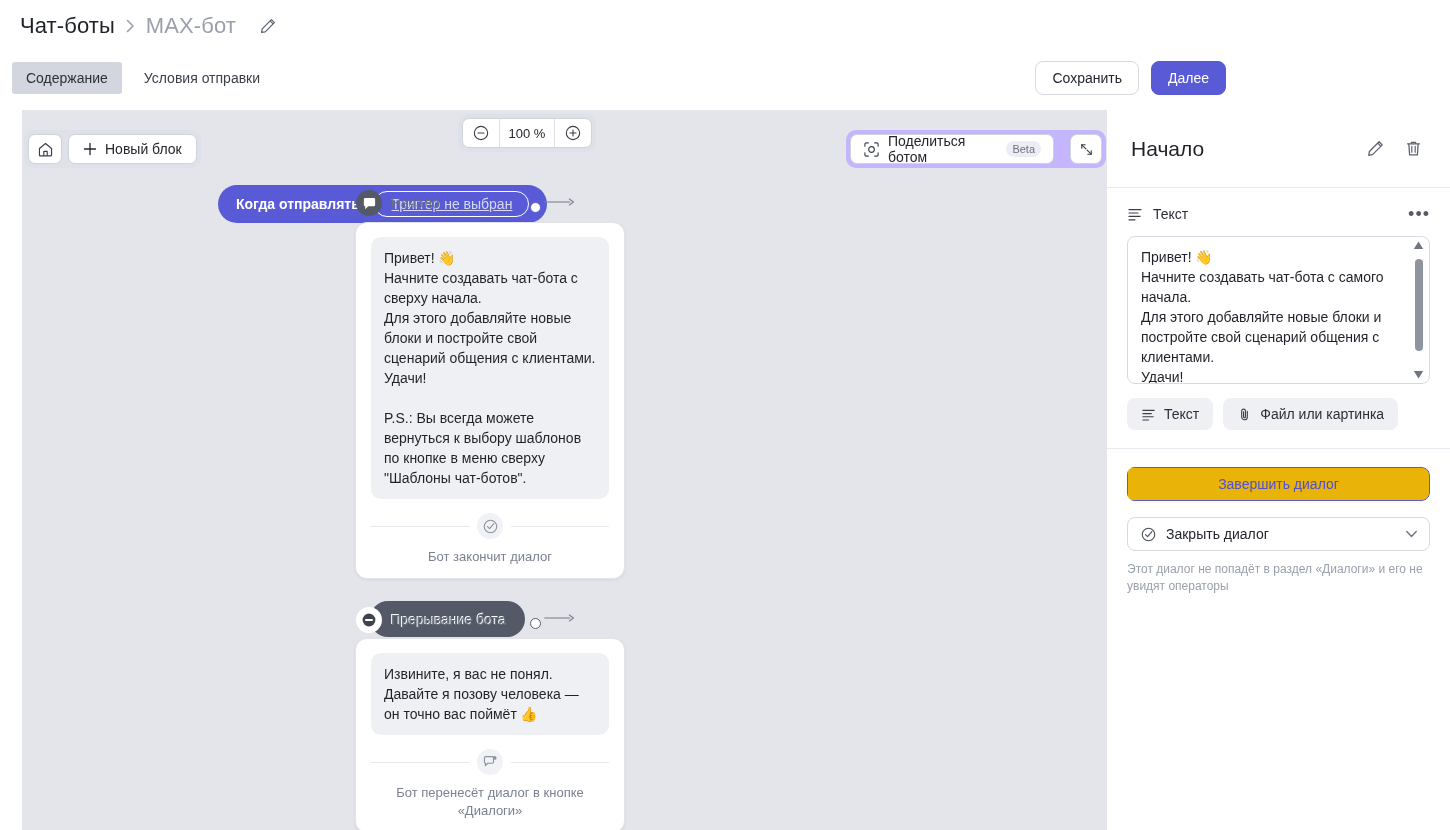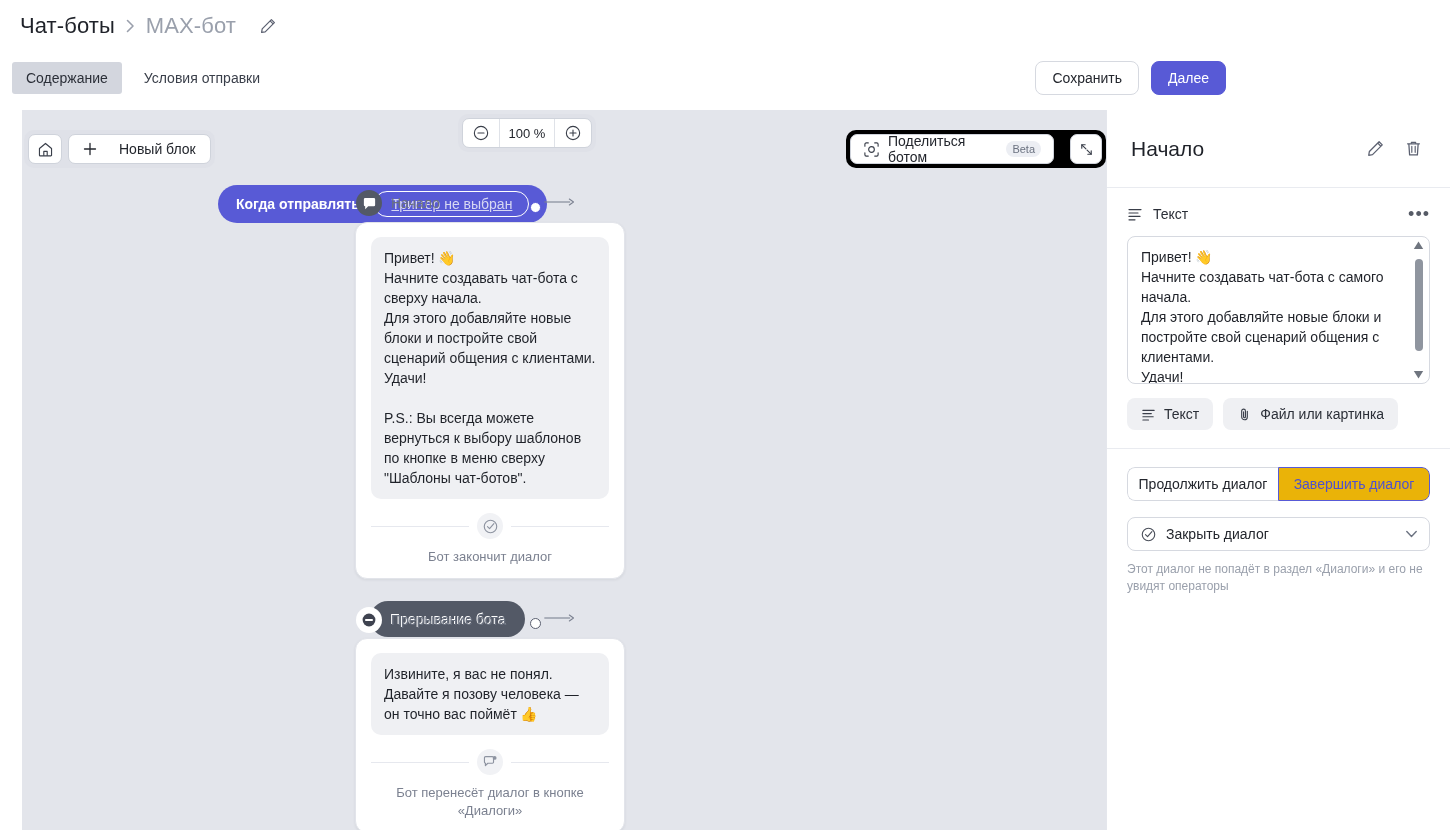--- a/index.html
+++ b/index.html
@@ -69,40 +69,40 @@
     position:absolute; left:2px; top:20px;
     display:flex; align-items:center; gap:0;
     background:#dfe1e8; border-radius:10px; padding:4px;
   }
   .tb-btn {
     background:#ffffff; border:1px solid #cfd3db; border-radius:7px;
     height:30px; display:flex; align-items:center; justify-content:center;
     cursor:pointer; font-size:14px; color:#23262d;
   }
   .tb-home { width:34px; }
-  .tb-newblock { padding:0 14px; margin-left:6px; gap:22px; }
+  .tb-newblock { padding:0 14px; margin-left:6px; gap:8px; }
 
   .zoom-group {
     position:absolute; left:436px; top:4px;
     background:#dfe1e8; border-radius:10px; padding:4px;
     display:flex; align-items:center;
   }
   .zoom-inner {
     display:flex; align-items:center;
     background:#ffffff; border:1px solid #cfd3db; border-radius:7px; height:30px;
     overflow:hidden;
   }
   .zoom-btn { width:36px; height:30px; display:flex; align-items:center; justify-content:center; cursor:pointer; }
   .zoom-val { width:56px; height:30px; display:flex; align-items:center; justify-content:center;
     font-size:13px; color:#23262d; border-left:1px solid #dfe2e8; border-right:1px solid #dfe2e8; }
 
   .share-group {
     position:absolute; left:824px; top:20px;
     display:flex; align-items:center; gap:8px;
-    background:#000000; border-radius:10px; padding:4px;
+    background:#c4b5fd; border-radius:10px; padding:4px;
   }
   .share-btn {
     background:#ffffff; border:1px solid #cfd3db; border-radius:7px; height:30px;
     display:flex; align-items:center; gap:8px; padding:0 12px; cursor:pointer;
     font-size:14px; color:#23262d;
   }
   .beta-badge {
     background:#eceef3; color:#6b7280; font-size:11px; border-radius:8px;
     padding:2px 6px; margin-left:2px;
   }
@@ -508,23 +508,20 @@
               <path d="M11 4.6 V10.6 a3 3 0 0 1-6 0 V4.2 a2 2 0 0 1 4 0 v6.2 a1 1 0 0 1-2 0 V5" fill="none" stroke="#3a3f4a" stroke-width="1.2" stroke-linecap="round" stroke-linejoin="round"></path>
             </svg>
           </span>
           <span>Файл или картинка</span>
         </div>
       </div>
     </div>
 
     <div class="panel-section" style="border-bottom:none;">
       <div class="segmented">
-        <div class="seg">
-          <span>Продолжить диалог</span>
-        </div>
         <div class="seg active">
           <span>Завершить диалог</span>
         </div>
       </div>
 
       <div class="select">
         <span>
           <svg width="17" height="17" viewBox="0 0 18 18">
             <circle cx="9" cy="9" r="6.6" fill="none" stroke="#4a4f5a" stroke-width="1.2"></circle>
             <path d="M5.8 9.1 L8 11.3 L12.6 5.9" fill="none" stroke="#4a4f5a" stroke-width="1.2" stroke-linecap="round" stroke-linejoin="round"></path>

